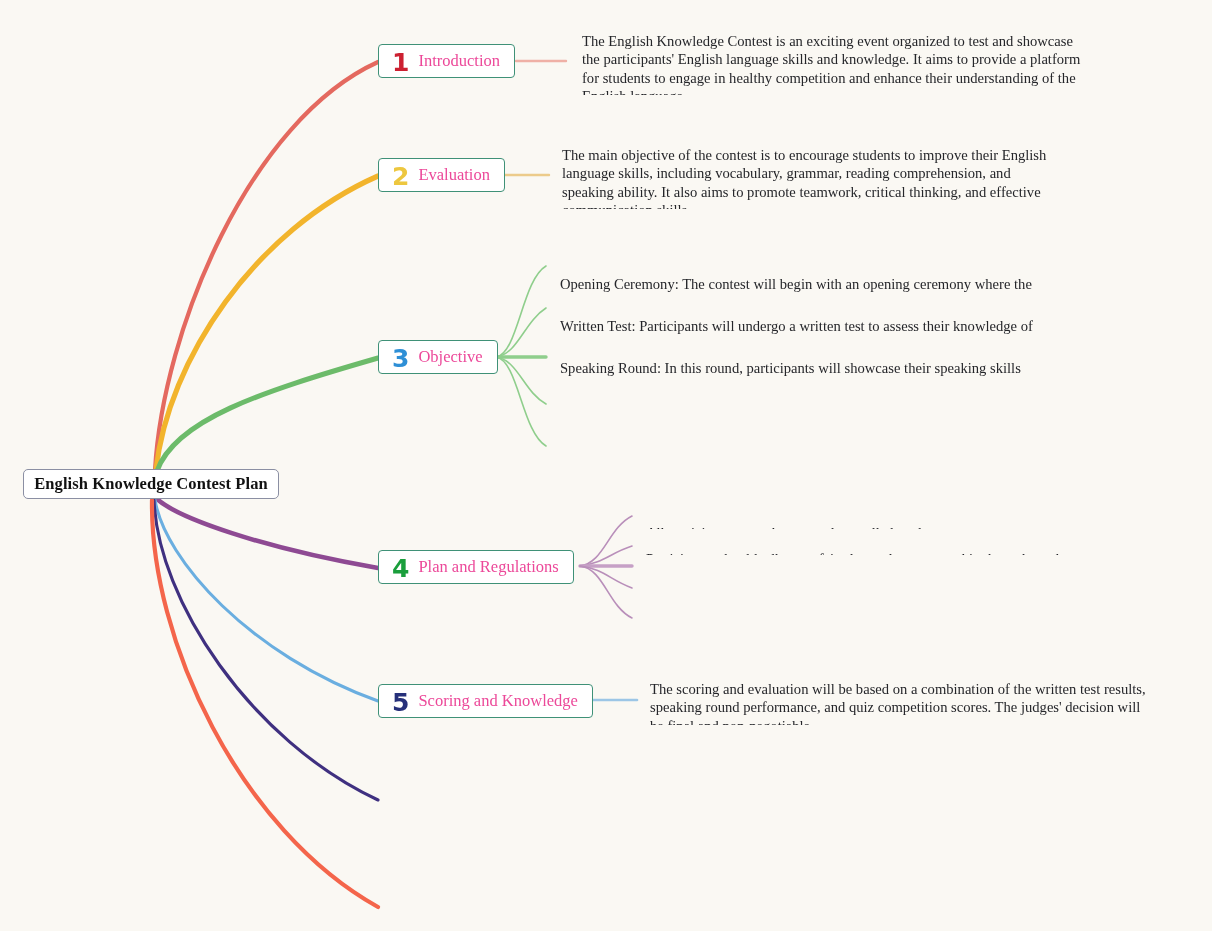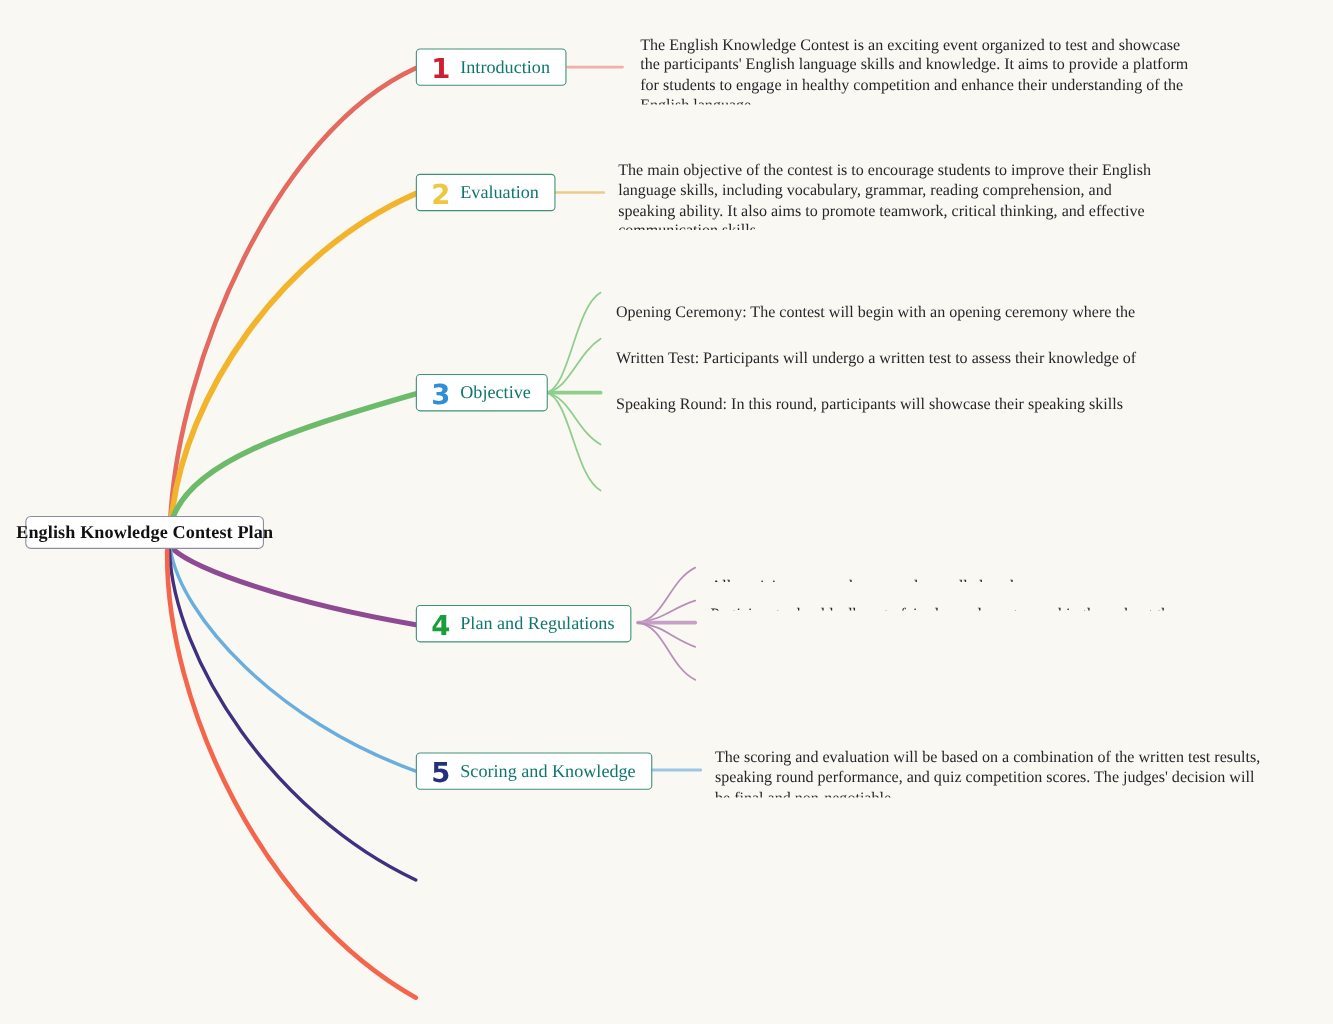--- a/index.html
+++ b/index.html
@@ -26,21 +26,21 @@
     width: 1212px;
     height: 931px;
     pointer-events: none;
   }
 
   
   .root-node {
     position: absolute;
     left: 23px;
     top: 469px;
-    width: 217px;
+    width: 256px;
     height: 30px;
     box-sizing: border-box;
     background: #ffffff;
     border: 1.6px solid #8b8fa3;
     border-radius: 5px;
     display: flex;
     align-items: center;
     justify-content: center;
     z-index: 5;
   }
@@ -71,21 +71,21 @@
     font-weight: bold;
     font-size: 25px;
     line-height: 1;
     margin-right: 9px;
     position: relative;
     top: 1px;
   }
   .branch-title {
     font-family: "Liberation Serif", "DejaVu Serif", serif;
     font-size: 16.5px;
-    color: #0f766e;
+    color: #ec4899;
     white-space: nowrap;
   }
 
   
   .text-block {
     position: absolute;
     font-family: "Liberation Serif", "DejaVu Serif", serif;
     font-size: 14.6px;
     line-height: 18.3px;
     color: #25262a;

